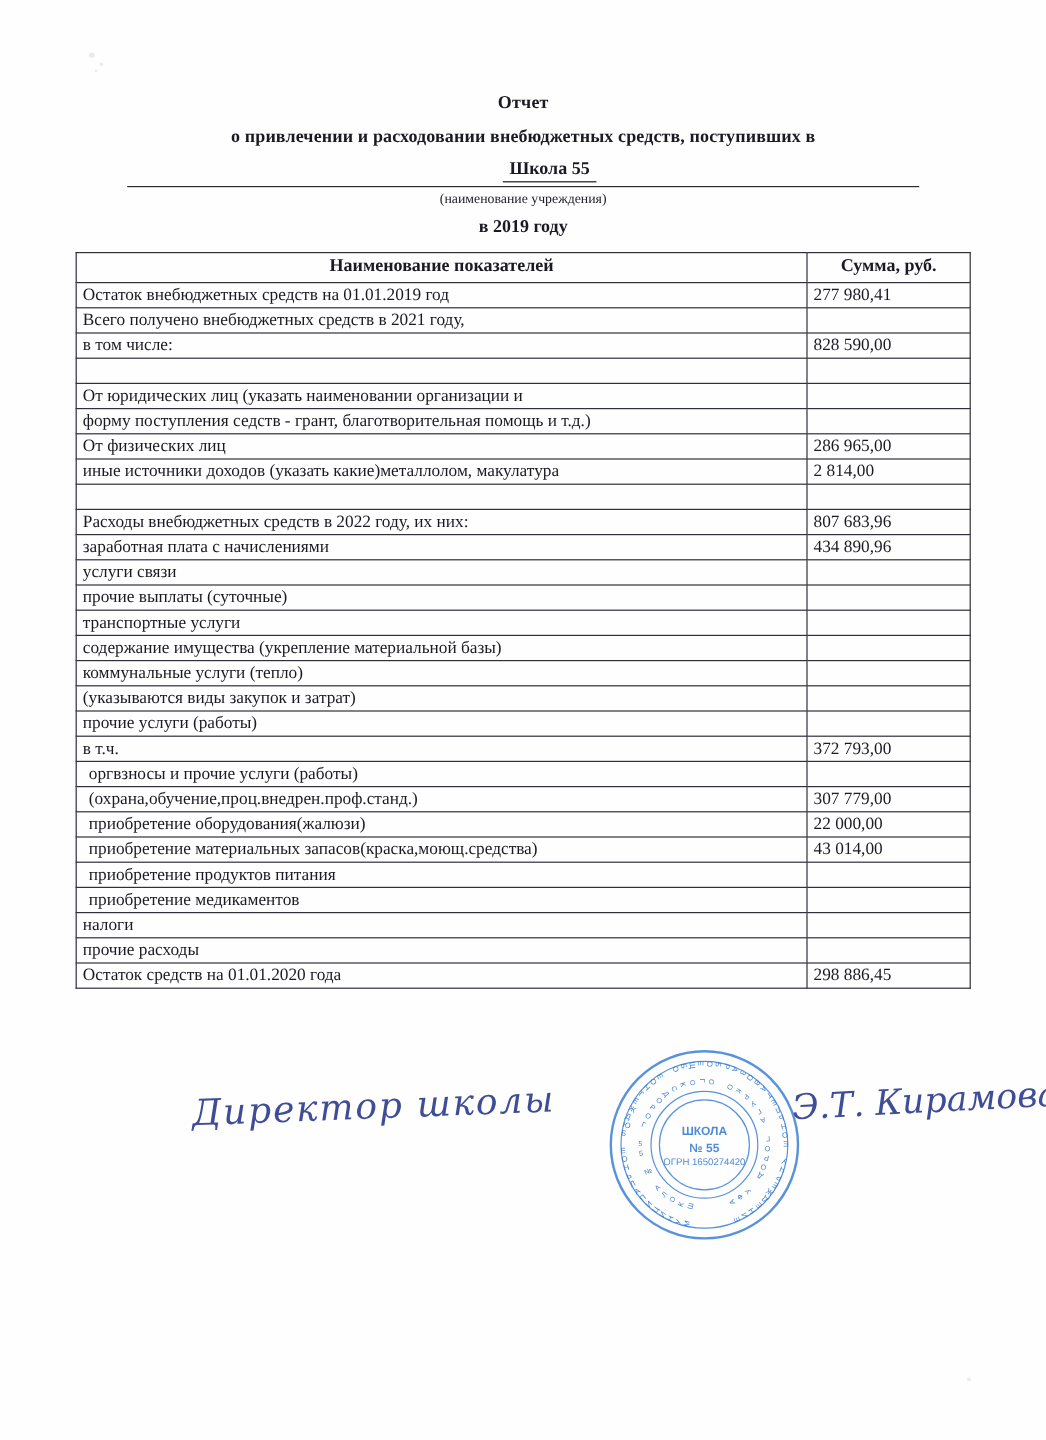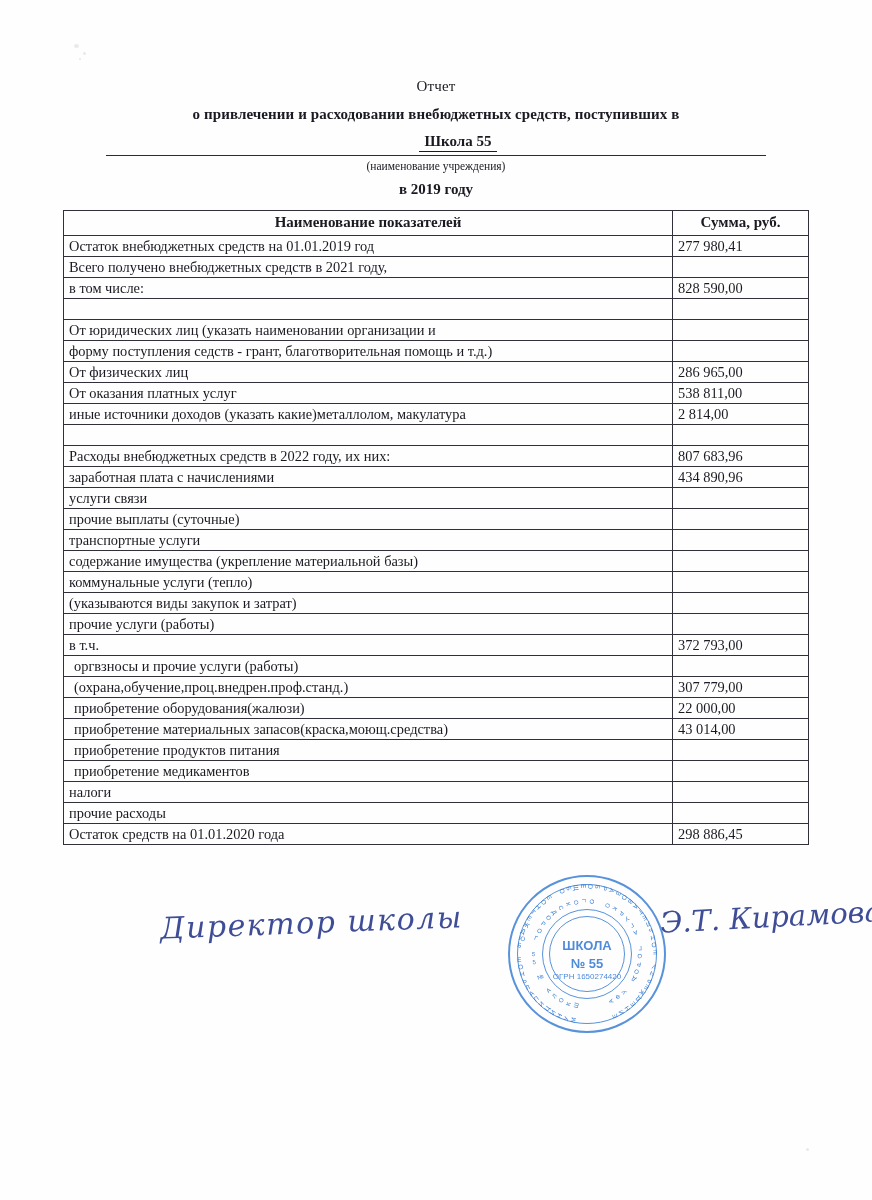--- a/index.html
+++ b/index.html
@@ -28,21 +28,21 @@
     opacity: .55;
   }
   .header {
     position: absolute;
     left: 0;
     right: 0;
     top: 78px;
     text-align: center;
   }
   .title-line1 {
-    font-weight: normal;
+    font-weight: bold;
     font-size: 15px;
     letter-spacing: .2px;
   }
   .title-line2 {
     font-weight: bold;
     font-size: 15px;
     margin-top: 11px;
     letter-spacing: .1px;
   }
   .org-wrap {
@@ -169,21 +169,21 @@
     position: absolute;
     left: 0; right: 0;
     top: 62px;
     text-align: center;
     color: #3b7fd4;
     font-family: "Liberation Sans", sans-serif;
     font-size: 8px;
     line-height: 1.35;
     opacity: .9;
   }
-  .stamp-center .big { font-size: 13px; font-weight: bold; }
+  .stamp-center .big { font-size: 10px; font-weight: bold; }
 </style>
 </head>
 <body>
 
 <div class="page">
 
   <div class="speck" style="left:74px;top:44px;width:5px;height:4px;"></div>
   <div class="speck" style="left:83px;top:52px;width:3px;height:3px;"></div>
   <div class="speck" style="left:79px;top:58px;width:2px;height:2px;"></div>
   <div class="speck" style="left:806px;top:1148px;width:3px;height:3px;"></div>
@@ -227,24 +227,20 @@
         <td>От юридических лиц (указать наименовании организации и</td>
         <td class="amount"></td>
       </tr>
       <tr>
         <td>форму поступления седств - грант, благотворительная помощь и т.д.)</td>
         <td class="amount"></td>
       </tr>
       <tr>
         <td>От физических лиц</td>
         <td class="amount">286 965,00</td>
-      </tr>
-      <tr>
-        <td>От оказания платных услуг</td>
-        <td class="amount">538 811,00</td>
       </tr>
       <tr>
         <td> иные источники доходов (указать какие)металлолом, макулатура</td>
         <td class="amount">2 814,00</td>
       </tr>
       <tr class="empty-row">
         <td></td>
         <td class="amount"></td>
       </tr>
       <tr>

